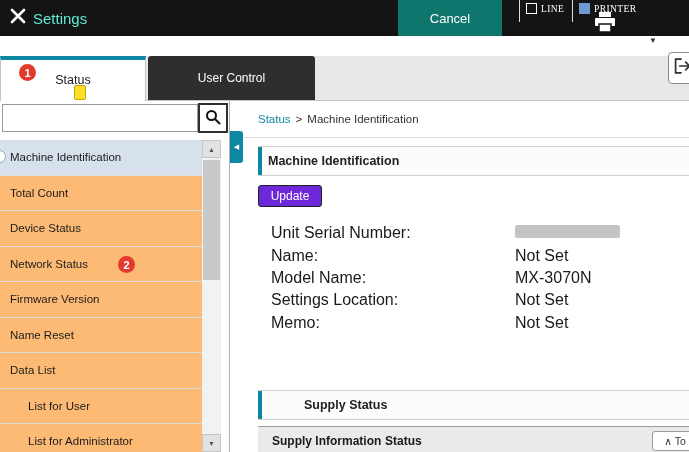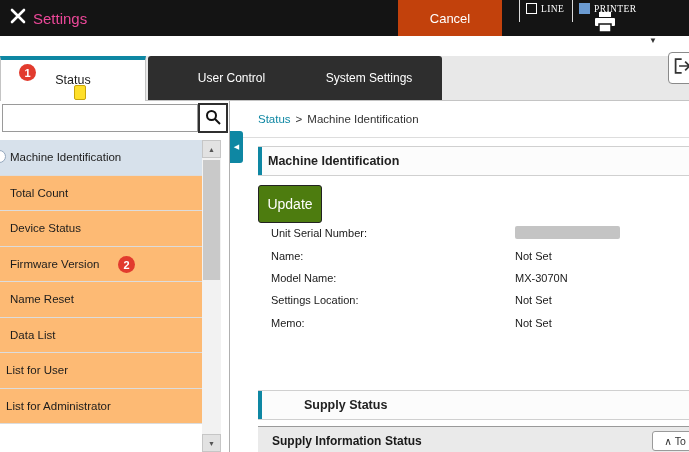--- a/index.html
+++ b/index.html
@@ -4,22 +4,22 @@
 <style>
   html,body{margin:0;padding:0;background:#fff;}
   .screen{
     position:relative;width:689px;height:452px;overflow:hidden;
     font-family:"Liberation Sans",sans-serif;background:#fff;
     -webkit-font-smoothing:antialiased;
   }
   
   .topbar{position:absolute;left:0;top:0;width:689px;height:36px;background:var(--topbar_bg,#141414);}
   .brand{position:absolute;left:10px;top:0;height:36px;display:flex;align-items:center;gap:7px;}
-  .brand-title{color:#ec4899;font-size:15px;text-align:right;}
-  .cancel-btn{position:absolute;left:398px;top:0;width:104px;height:36px;background:#c2410c;
+  .brand-title{color:#5eead4;font-size:15px;text-align:right;}
+  .cancel-btn{position:absolute;left:398px;top:0;width:104px;height:36px;background:#0f766e;
     border:none;color:#fff;font-size:13px;font-family:inherit;cursor:pointer;}
   .tb-sep{position:absolute;top:0;width:1px;height:22px;background:rgba(255,255,255,.85);}
   .sep1{left:519px;} .sep2{left:572px;}
   .tb-group{position:absolute;top:3px;display:flex;align-items:center;gap:4px;font-family:Liberation Serif, serif;}
   .line-group{left:526px;} .printer-group{left:579px;}
   .tb-check{width:9px;height:9px;border:1px solid #fff;display:inline-block;}
   .tb-check.filled{background:#6b9bd2;border-color:#6b9bd2;}
   .tb-label{color:#fff;font-size:9.5px;letter-spacing:.4px;}
   .printer-glyph{position:absolute;left:592px;top:11px;}
   .caret-down{position:absolute;left:649px;top:37px;font-size:8px;color:#333;cursor:pointer;line-height:1;}
@@ -41,45 +41,45 @@
   
   .sidebar{position:absolute;left:0;top:101px;width:230px;height:351px;background:#fff;
     border-right:1px solid #b0b0b0;box-sizing:border-box;}
   .search-input{position:absolute;left:2px;top:3px;width:196px;height:28px;border:1px solid #9a9a9a;
     box-sizing:border-box;font-family:inherit;font-size:12px;padding:0 6px;}
   .search-btn{position:absolute;left:198px;top:2px;width:30px;height:30px;background:#fff;
     border:2px solid #2f2f2f;box-sizing:border-box;display:flex;align-items:center;justify-content:center;cursor:pointer;padding:0;}
   .side-list{position:absolute;left:0;top:39px;width:202px;height:312px;overflow:hidden;}
   .side-item{position:relative;height:35.5px;box-sizing:border-box;border-bottom:1px solid #dcdcdc;
     display:flex;align-items:center;padding-left:10px;font-size:11.5px;color:#1c1c1c;cursor:pointer;background:#fdba74;}
-  .side-item.indent{padding-left:6px;}
+  .side-item.indent{padding-left:28px;}
   .side-item.selected{background:var(--selected_item,#d7e1eb);}
   .sel-dot{position:absolute;left:-7px;top:calc(50% - 7px);width:13px;height:13px;border-radius:50%;
     background:#fff;border:1px solid #93a7bd;box-sizing:border-box;}
   .scrollbar{position:absolute;left:202px;top:39px;width:19px;height:312px;background:#f2f2f2;}
   .scroll-btn{position:absolute;left:0;width:19px;height:18px;background:#e2e2e2;border:1px solid #c6c6c6;
     box-sizing:border-box;display:flex;align-items:center;justify-content:center;font-size:7px;color:#555;cursor:pointer;}
   .scroll-up{top:0;} .scroll-down{bottom:0;}
   .scroll-thumb{position:absolute;left:1px;top:20px;width:17px;height:120px;background:#c9c9c9;cursor:grab;}
   .collapse-tab{position:absolute;left:230px;top:131px;width:13px;height:32px;background:var(--accent,#0e87a3);
     border-radius:0 3px 3px 0;display:flex;align-items:center;justify-content:center;color:#fff;font-size:7px;cursor:pointer;z-index:2;}
   
   .main{position:absolute;left:231px;top:101px;width:458px;height:351px;}
   .breadcrumb{position:absolute;left:27px;top:0;height:36px;display:flex;align-items:center;gap:5px;font-size:11.5px;color:#333;}
   .bc-root{color:var(--accent,#0e87a3);cursor:pointer;}
   .bc-line{position:absolute;left:0;top:36px;width:458px;height:1px;background:#ddd;}
   .section-hd{position:absolute;left:27px;width:431px;height:30px;background:#fcfcfc;
     border-top:1px solid #d0d0d0;border-bottom:1px solid #d0d0d0;box-sizing:border-box;
     display:flex;align-items:center;padding-left:10px;font-size:12.5px;font-weight:600;color:#222;}
   .section-hd::before{content:"";position:absolute;left:0;top:0;bottom:0;width:4px;background:var(--accent,#0e87a3);}
   .hd-machine{top:45px;} .hd-supply{top:289px;padding-left:46px;}
-  .update-btn{position:absolute;left:27px;top:84px;width:64px;height:38px;background:#4d7c0f;color:#fff;
-    border:1px solid #222;border-radius:3px;font-size:14px;font-family:inherit;cursor:pointer;}
+  .update-btn{position:absolute;left:27px;top:84px;width:64px;height:22px;background:#6d28d9;color:#fff;
+    border:1px solid #222;border-radius:3px;font-size:12px;font-family:inherit;cursor:pointer;}
   .fields{position:absolute;left:40px;top:121px;}
-  .field-row{display:flex;align-items:center;height:22.4px;font-size:11px;color:#1a1a1a;}
+  .field-row{display:flex;align-items:center;height:22.4px;font-size:16px;color:#1a1a1a;}
   .f-label{width:244px;flex:none;}
   .redacted{display:inline-block;width:105px;height:13px;background:#c4c4c4;border-radius:2px;}
   .table-hd{position:absolute;left:27px;top:325px;width:431px;height:28px;background:#eaeaea;
     border-top:1px solid #9a9a9a;box-sizing:border-box;}
   .th-col{position:absolute;top:0;height:28px;display:flex;align-items:center;font-size:12px;font-weight:600;color:#1a1a1a;}
   .th-col1{left:14px;} .th-col2{left:127px;}
   .collapse-btn{position:absolute;left:394px;top:4px;width:46px;height:20px;background:#fff;border:1px solid #9a9a9a;
     border-radius:3px;font-size:10.5px;font-family:inherit;color:#333;cursor:pointer;white-space:nowrap;overflow:hidden;}
   
   .badge{position:absolute;width:17px;height:17px;border-radius:50%;background:var(--badge,#e23b2e);
@@ -122,23 +122,20 @@
     </span>
   </header>
   <span class="caret-down">▼</span>
 
   <nav class="tabstrip">
     <div class="tab tab-status">
       <span class="tab-inner">Status</span>
     </div>
     <div class="tab inactive tab-user">
       <span class="tab-inner">User Control</span>
-    </div>
-    <div class="tab inactive tab-system">
-      <span class="tab-inner">System Settings</span>
     </div>
     <div class="logout-btn">
       <span>
         <svg width="26" height="24" viewBox="0 0 30 24">
           <path d="M10 4 H3 V20 H10" fill="none" stroke="#333" stroke-width="2"></path>
           <path d="M7 12 H18 M14 7 L19 12 L14 17" fill="none" stroke="#333" stroke-width="2"></path>
         </svg>
       </span>
     </div>
   </nav>
@@ -158,20 +155,23 @@
         <span class="sel-dot"></span>
         <span>Machine Identification</span>
       </div>
       <div class="side-item">
         <span>Total Count</span>
       </div>
       <div class="side-item">
         <span>Device Status</span>
       </div>
       <div class="side-item">
+        <span>Network Status</span>
+      </div>
+      <div class="side-item">
         <span>Firmware Version</span>
       </div>
       <div class="side-item">
         <span>Name Reset</span>
       </div>
       <div class="side-item">
         <span>Data List</span>
       </div>
       <div class="side-item indent">
         <span>List for User</span>

